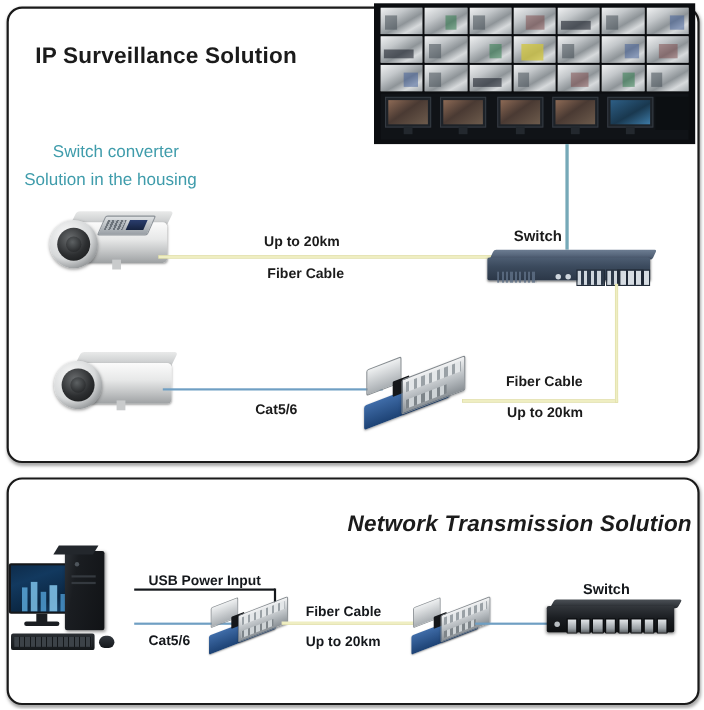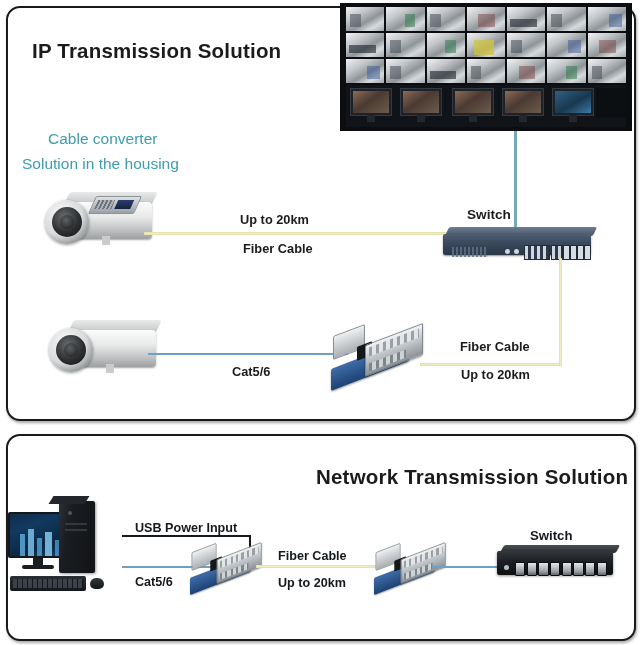--- a/index.html
+++ b/index.html
@@ -7,21 +7,21 @@
        font-family:"Liberation Sans","DejaVu Sans",sans-serif;}
 
   .panel{position:absolute;background:#fff;border:2px solid #1a1a1a;border-radius:14px;
          box-shadow:1px 2px 3px rgba(0,0,0,.35);}
   #panel-top{left:6px;top:6px;width:626px;height:411px;}
   #panel-bottom{left:6px;top:434px;width:626px;height:203px;}
 
   .title{position:absolute;color:#1b1b1b;font-size:20.5px;font-weight:bold;
          letter-spacing:.2px;white-space:nowrap;}
   #title-top{left:32px;top:39px;}
-  #title-bottom{left:316px;top:465px;}
+  #title-bottom{left:316px;top:465px;font-style:italic;}
 
   .sub{position:absolute;color:#3f9cab;font-size:15.5px;white-space:nowrap;}
   #sub1{left:48px;top:130px;}
   #sub2{left:22px;top:155px;}
 
   .lbl{position:absolute;color:#1b1b1b;font-size:12.8px;font-weight:bold;white-space:nowrap;}
 
   
   .line{position:absolute;}
   .h-fiber{height:3px;background:#efeec2;box-shadow:0 0 0 .5px #d9d79e inset;}
@@ -164,23 +164,23 @@
   #desk-switch .sled{position:absolute;left:7px;top:14px;width:5px;height:5px;border-radius:50%;
       background:#b9bec2;}
 
   .cap{position:absolute;font-size:12.6px;font-weight:bold;color:#15181c;white-space:nowrap;}
 </style>
 </head>
 <body>
 
 <div class="panel" id="panel-top"></div>
 
-<div class="title" id="title-top">IP Transmission Solution</div>
-
-<div class="sub" id="sub1">Cable converter</div>
+<div class="title" id="title-top">IP Surveillance Solution</div>
+
+<div class="sub" id="sub1">Switch converter</div>
 <div class="sub" id="sub2">Solution in the housing</div>
 
 <div id="video-wall">
   <div class="vw-grid">
     <div class="vw-cell"></div>
     <div class="vw-cell t1"></div>
     <div class="vw-cell"></div>
     <div class="vw-cell t4"></div>
     <div class="vw-cell t5"></div>
     <div class="vw-cell"></div>

